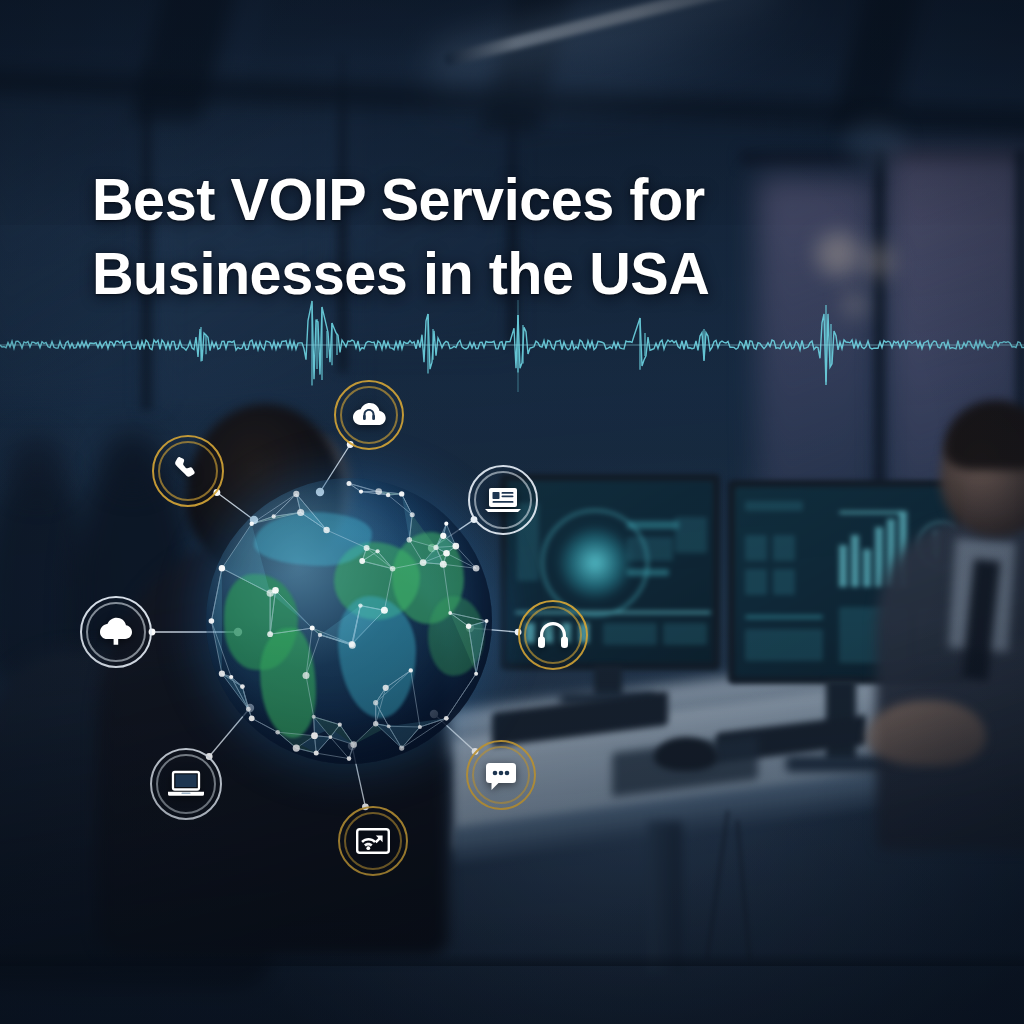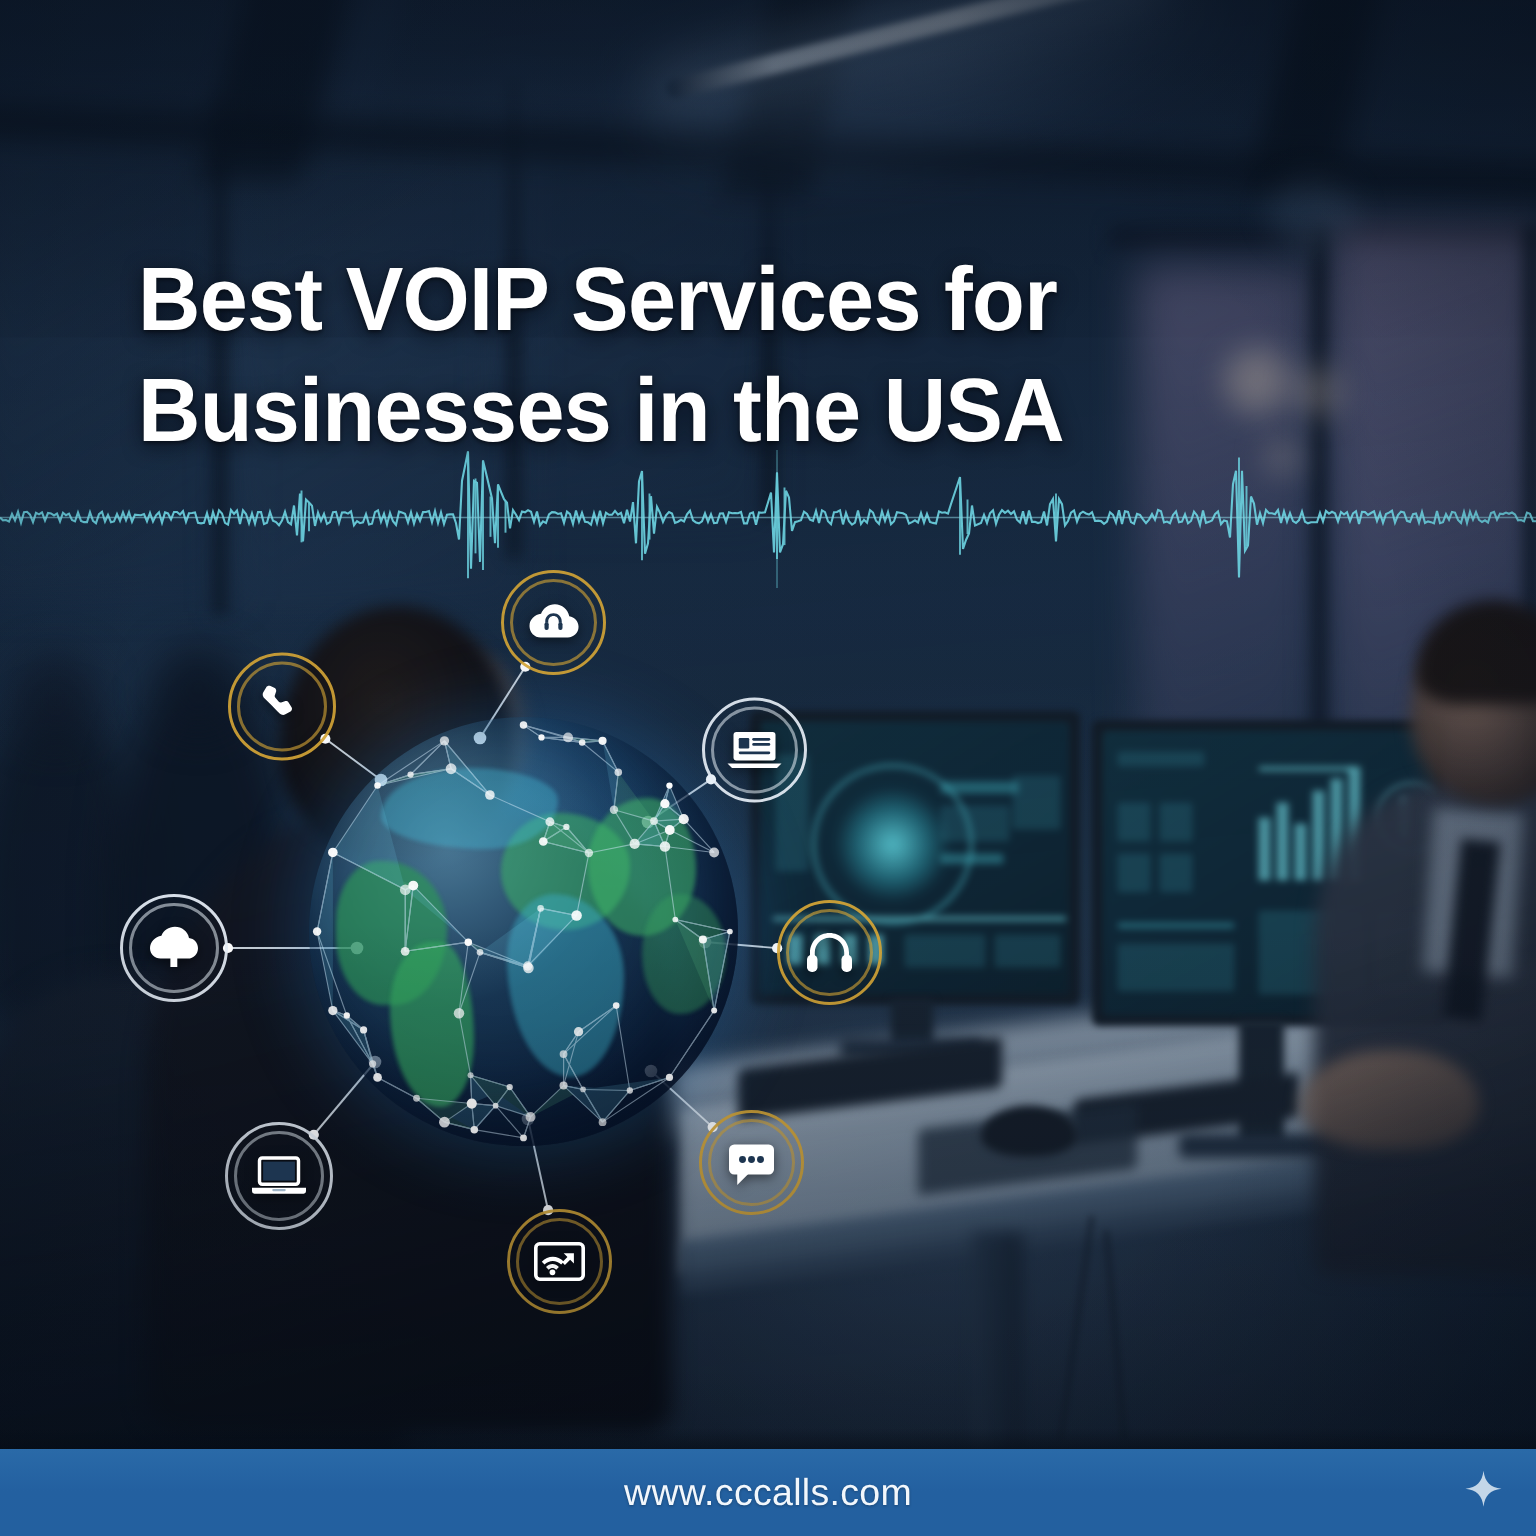--- a/index.html
+++ b/index.html
@@ -893,22 +893,14 @@
     </div>
 
   <div class="vignette"></div>
 
   <div class="title">
     <span class="ln">Best VOIP Services for</span>
     <span class="ln">Businesses in the USA</span>
   </div>
 
   <div class="footer-shadow"></div>
-  <div class="footer">
-    <span class="url">www.cccalls.com</span>
-    <span class="spark">
-      <svg width="26" height="26" viewBox="0 0 26 26">
-        <path d="M13 1 C14 8.6 17.4 12 25 13 C17.4 14 14 17.4 13 25 C12 17.4 8.6 14 1 13 C8.6 12 12 8.6 13 1 Z" fill="#c3d6e8"></path>
-      </svg>
-    </span>
-  </div>
 
 </div>
 
 </body></html>

